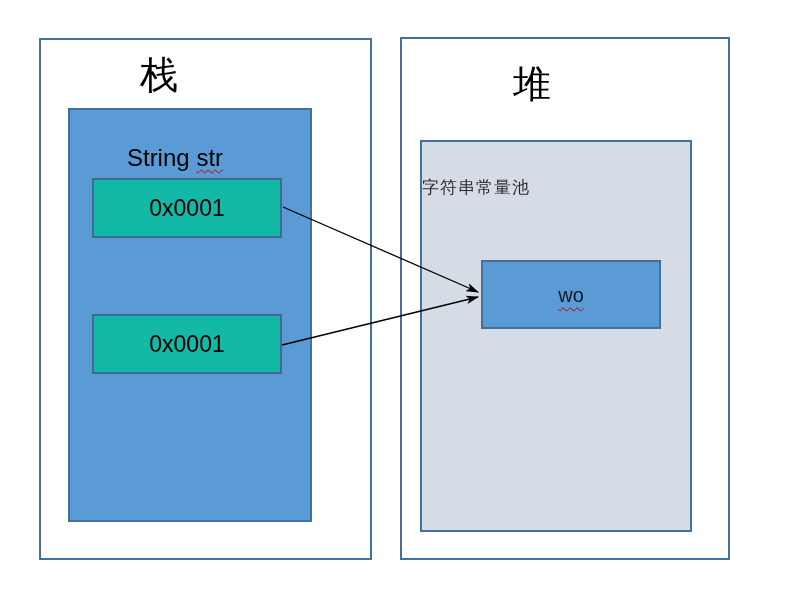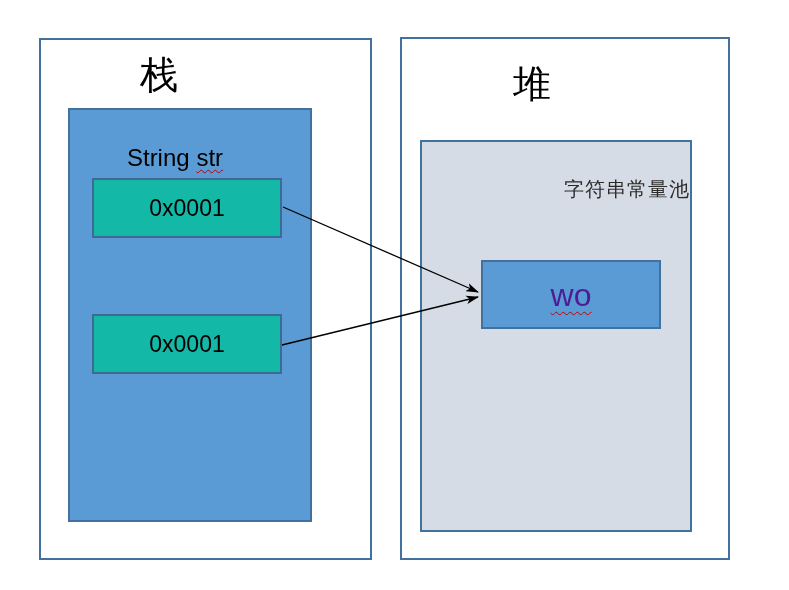--- a/index.html
+++ b/index.html
@@ -86,40 +86,40 @@
     left: 18px; top: 101px;
     width: 272px; height: 392px;
     box-sizing: border-box;
     background: #D6DCE5;
     border: 2px solid #41719C;
   }
   .pool-label {
     position: absolute;
     left: 0; top: 34px;
     width: 100%;
-    text-align: right;
+    text-align: left;
     font-family: "DejaVu Serif", "Liberation Serif", serif;
-    font-size: 20px;
+    font-size: 17px;
     color: #2b2b2b;
     letter-spacing: 1px;
   }
   .string-box {
     position: absolute;
     left: 59px; top: 118px;
     width: 180px; height: 69px;
     box-sizing: border-box;
     background: #5B9BD5;
     border: 2px solid #41719C;
     display: flex;
     align-items: center;
     justify-content: center;
   }
   .string-box .value {
-    color: #4c1d95;
-    font-size: 32px;
+    color: #0f172a;
+    font-size: 20px;
     line-height: 24px;
     text-decoration-line: underline;
     text-decoration-style: wavy;
     text-decoration-color: #C00000;
     text-decoration-thickness: 1px;
     text-underline-offset: 5px;
   }
 
   
   .arrow-layer {

